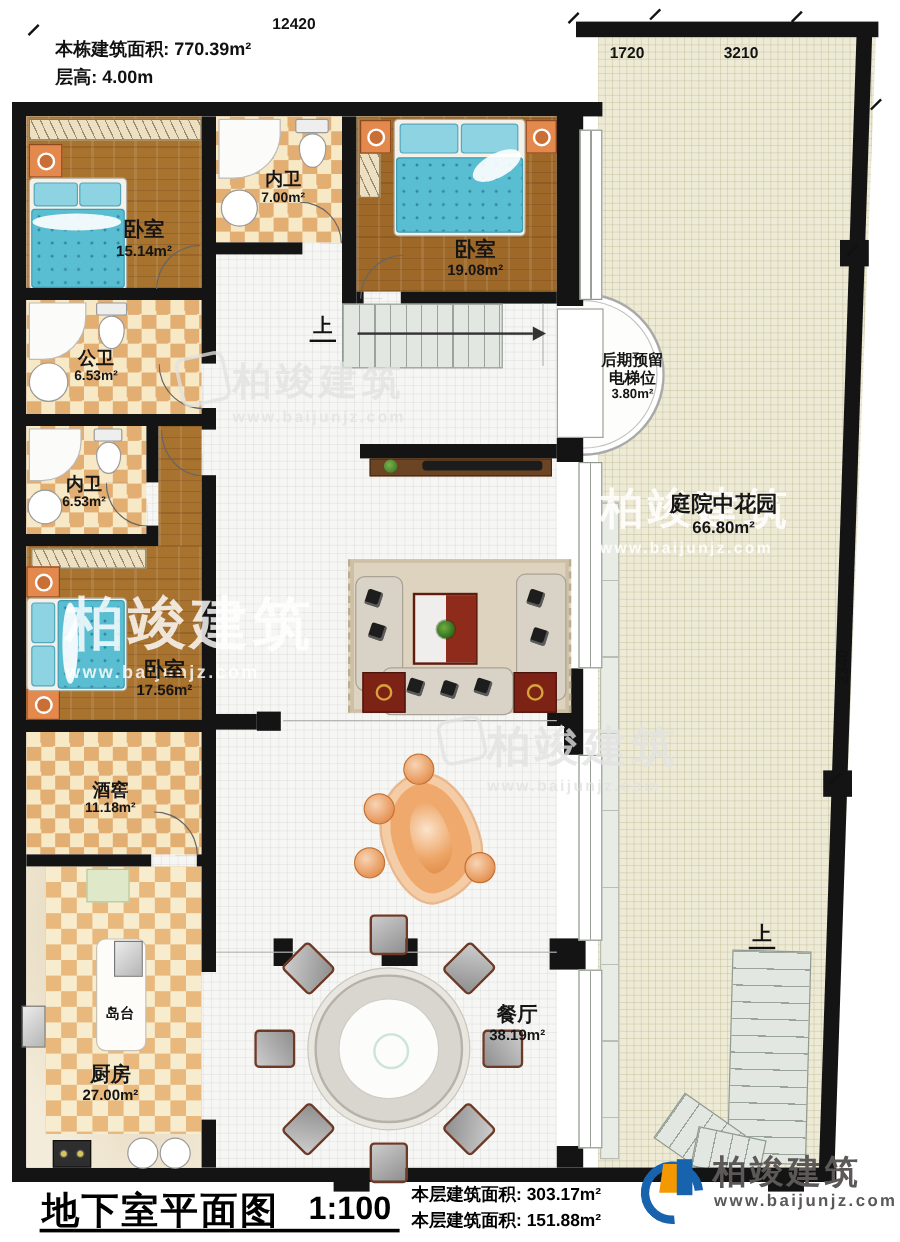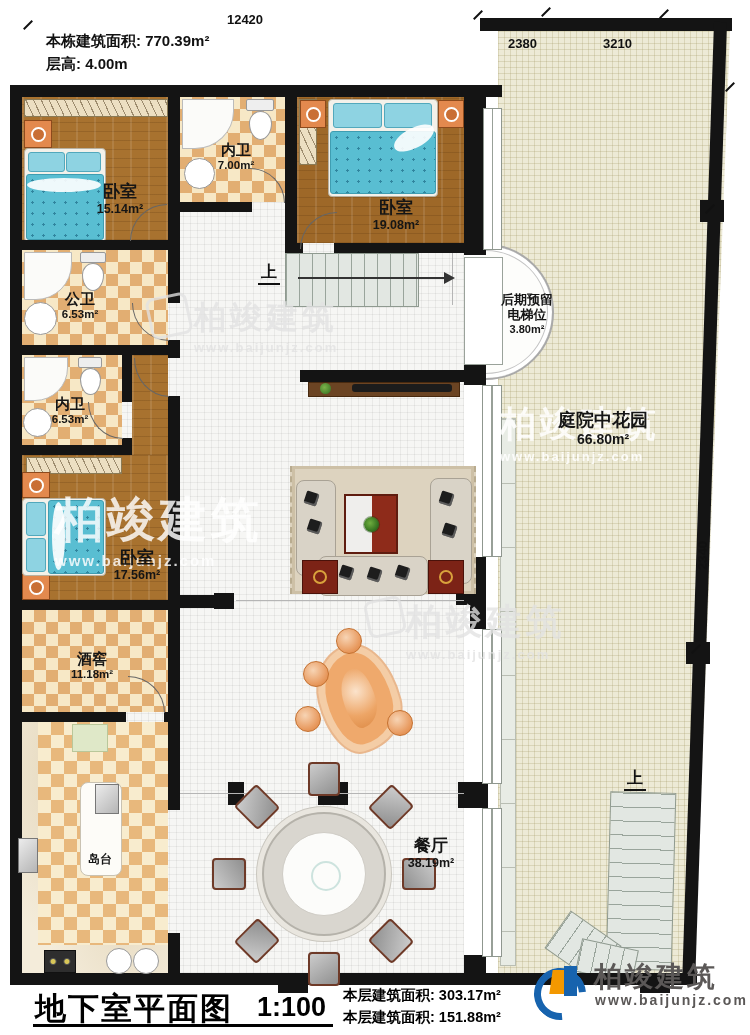--- a/index.html
+++ b/index.html
@@ -319,39 +319,43 @@
     <span class="ar">6.53m²</span>
   </div>
   <div class="rlabel" style="left:87px;top:548px;width:100px;">
     <span class="nm">卧室</span>
     <span class="ar">17.56m²</span>
   </div>
   <div class="rlabel sm" style="left:42px;top:650px;width:100px;">
     <span class="nm">酒窖</span>
     <span class="ar">11.18m²</span>
   </div>
-  <div class="rlabel" style="left:75px;top:837px;width:50px;margin-top:15px;">
+  <div class="rlabel" style="left:42px;top:886px;width:100px;">
+    <span class="nm">厨房</span>
+    <span class="ar">27.00m²</span>
+  </div>
+  <div class="rlabel" style="left:75px;top:837px;width:50px;">
     <span class="nm" style="font-size:12px;">岛台</span>
   </div>
   <div class="rlabel" style="left:381px;top:836px;width:100px;">
     <span class="nm">餐厅</span>
     <span class="ar">38.19m²</span>
   </div>
   <div class="rlabel" style="left:548px;top:410px;width:110px;">
     <span class="nm" style="font-size:18px;">庭院中花园</span>
     <span class="ar" style="font-size:14px;">66.80m²</span>
   </div>
   <div class="rlabel" style="left:492px;top:292px;width:70px;">
     <span class="nm" style="font-size:13px;">后期预留</span>
     <span class="nm" style="font-size:13px;">电梯位</span>
     <span class="ar" style="font-size:11px;">3.80m²</span>
   </div>
 
   <div class="dim" style="left:185px;top:12px;width:120px;text-align:center;">12420</div>
-  <div class="dim" style="left:495px;top:36px;width:55px;text-align:center;">2380</div>
+  <div class="dim" style="left:495px;top:36px;width:55px;text-align:center;">1720</div>
   <div class="dim" style="left:585px;top:36px;width:65px;text-align:center;">3210</div>
   <div class="dim" style="left:672px;top:548px;transform:rotate(-90deg);transform-origin:center;width:60px;text-align:center;">2340</div>
   <div class="tick" style="left:22px;top:24px;"></div>
   <div class="tick" style="left:472px;top:14px;"></div>
   <div class="tick" style="left:540px;top:11px;"></div>
   <div class="tick" style="left:658px;top:13px;"></div>
   <div class="tick" style="left:724px;top:86px;"></div>
   <div class="tick" style="left:704px;top:208px;"></div>
   <div class="tick" style="left:690px;top:648px;"></div>
   <div class="note" style="left:46px;top:32px;">本栋建筑面积: 770.39m²</div>

